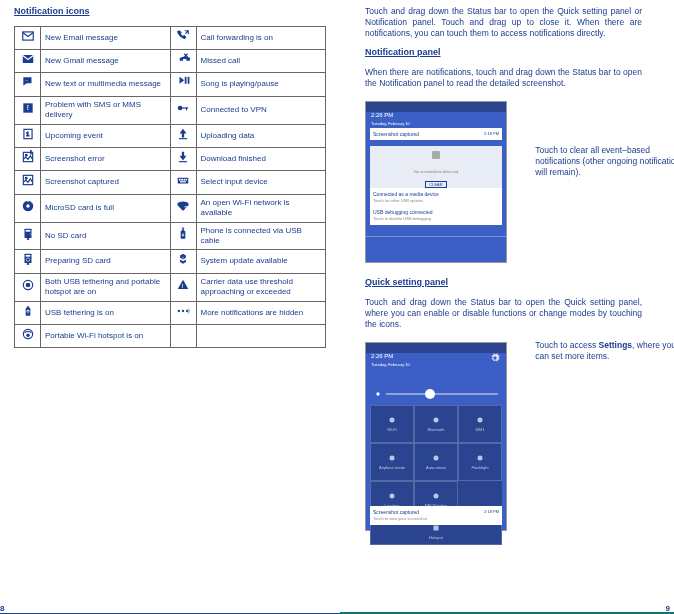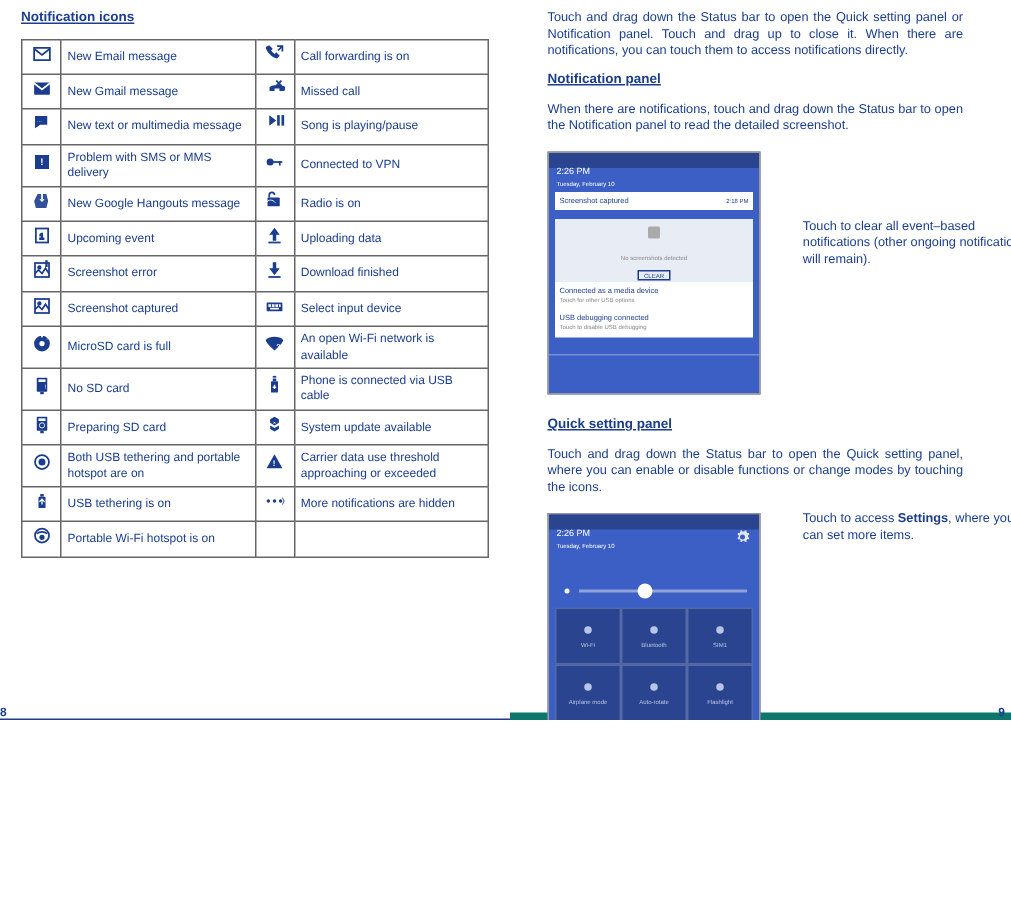--- a/index.html
+++ b/index.html
@@ -1,19 +1,19 @@
 <!DOCTYPE html>
 <html><head>
 <meta charset="utf-8">
 <style>
 body{margin:0;font-family:Arial,Helvetica,sans-serif;font-size:8px;color:#1a3d8f;background:#fff;line-height:1.3}
-.page{width:674px;height:480px;position:relative;display:flex}
+.page{width:674px;height:614px;position:relative;display:flex}
 .col{padding:6px 14px 6px 14px;box-sizing:border-box}
 .left{width:340px;border-bottom:1px solid #1a3d8f}
-.right{width:334px;border-bottom:5px solid #0f766e;padding-left:25px;padding-right:32px}
+.right{width:334px;border-bottom:2px solid #0f766e;padding-left:25px;padding-right:32px}
 .pagenum-l{position:absolute;bottom:0;left:0;font-weight:bold;color:#1a3d8f}
 .pagenum-r{position:absolute;bottom:0;right:4px;font-weight:bold;color:#1a3d8f}
 h3{color:#1a3d8f;font-size:9px;font-weight:bold;text-decoration:underline;margin:0 0 8px 0}
 .tbl{width:100%;border-collapse:collapse;table-layout:fixed}
 .tbl td{border:0.5px solid #666;padding:3px 4px;vertical-align:middle}
 .tbl col.ic{width:26px}
 .iconcell{text-align:center;background:#fff}
 .iconbox{width:16px;height:12px;display:inline-flex;align-items:center;justify-content:center}
 .iconbox svg{width:14px;height:14px}
 .para{font-size:8.5px;margin:0 0 8px 0;text-align:justify}
@@ -110,37 +110,20 @@
                 <svg viewBox="0 0 24 24" fill="#1a3d8f">
                   <circle cx="7" cy="12" r="4"></circle>
                   <rect x="9" y="11" width="12" height="2"></rect>
                   <rect x="17" y="11" width="2" height="5"></rect>
                 </svg>
               </span></td>
             <td>Connected to VPN</td>
           </tr>
           <tr>
             <td class="iconcell"><span class="iconbox">
-                <svg viewBox="0 0 24 24" fill="#1a3d8f">
-                  <path d="M7 4h4v6h2V4h4l2 8-2 8H5l-2-8z" opacity="0.9"></path>
-                  <path d="M9 10l3 3 3-3" fill="#fff"></path>
-                </svg>
-              </span></td>
-            <td>New Google Hangouts message</td>
-            <td class="iconcell"><span class="iconbox">
-                <svg viewBox="0 0 24 24" fill="#1a3d8f">
-                  <rect x="4" y="8" width="14" height="10" rx="1"></rect>
-                  <path d="M6 8V5a3 3 0 016 0" fill="none" stroke="#1a3d8f" stroke-width="2"></path>
-                  <path d="M2 14c3-4 8-4 11 0" fill="none" stroke="#fff" stroke-width="1"></path>
-                </svg>
-              </span></td>
-            <td>Radio is on</td>
-          </tr>
-          <tr>
-            <td class="iconcell"><span class="iconbox">
                 <svg viewBox="0 0 24 24" fill="none" stroke="#1a3d8f" stroke-width="2">
                   <rect x="5" y="4" width="14" height="16"></rect>
                   <text x="9" y="16" fill="#1a3d8f" font-size="9">1</text>
                 </svg>
               </span></td>
             <td>Upcoming event</td>
             <td class="iconcell"><span class="iconbox">
                 <svg viewBox="0 0 24 24" fill="#1a3d8f">
                   <path d="M12 3l-6 8h4v7h4v-7h4z"></path>
                   <rect x="5" y="19" width="14" height="2"></rect>

